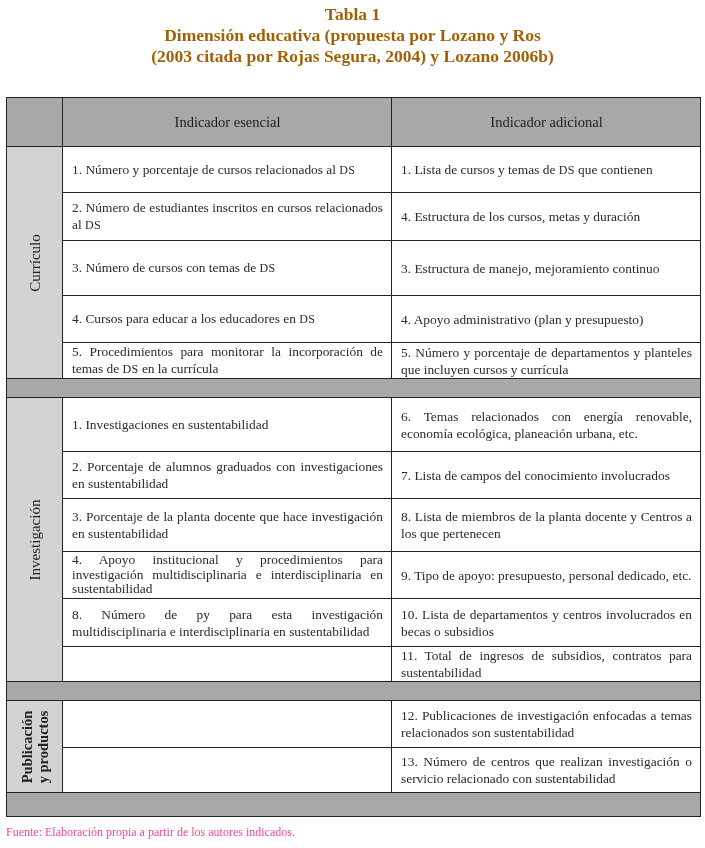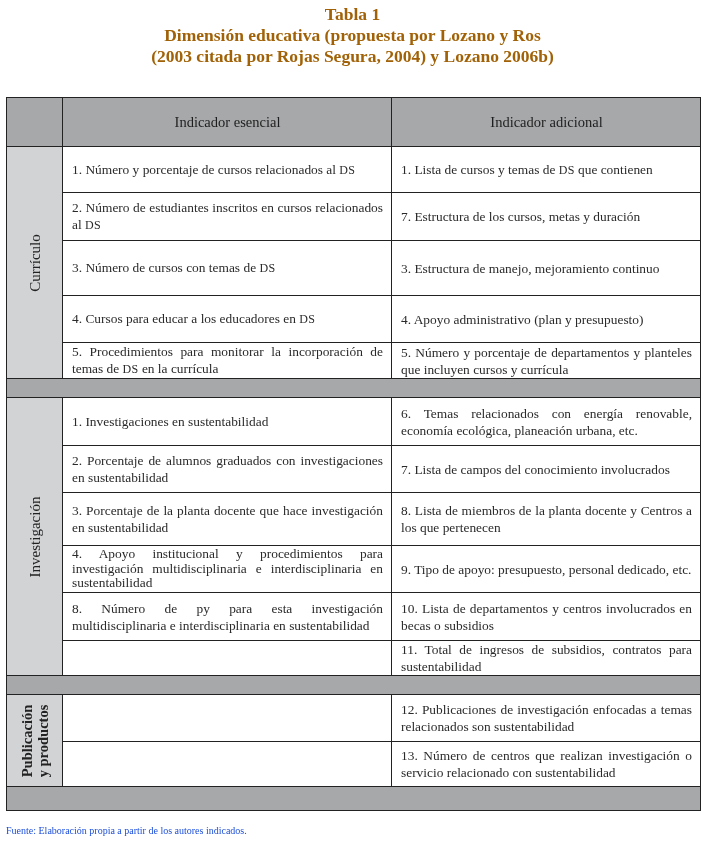--- a/index.html
+++ b/index.html
@@ -39,21 +39,21 @@
     transform: translate(-50%, -50%) rotate(-90deg);
     white-space: nowrap; font-size: 15px; line-height: 16px; color: #222;
     text-align: center;
   }
   .vlabel.bold { font-weight: bold; font-size: 14.5px; }
   tr.sep td { background: #a7a8aa; padding: 0; }
   .sc { font-size: 12px; letter-spacing: 0.3px; }
   .footer {
     position: absolute; left: 6px; top: 825px;
     font-family: "Liberation Serif", "DejaVu Serif", serif;
-    font-size: 10px; color: #1d4ed8; white-space: nowrap;
+    font-size: 12px; color: #ec4899; white-space: nowrap;
   }
   th.blank { background: #a7a8aa; }
 </style>
 </head>
 <body>
 
 <div class="title-block">
   <div>Tabla 1</div>
   <div>Dimensión educativa (propuesta por Lozano y Ros</div>
   <div>(2003 citada por Rojas Segura, 2004) y Lozano 2006b)</div>
@@ -74,39 +74,39 @@
 
   <tr style="height:46px">
     <td class="cat" rowspan="5">
       <span class="vlabel">Currículo</span>
     </td>
     <td>1. Número y porcentaje de cursos relacionados al <span class="sc">DS</span></td>
     <td>1. Lista de cursos y temas de <span class="sc">DS</span> que contienen</td>
   </tr>
   <tr style="height:48px">
     <td>2. Número de estudiantes inscritos en cursos relacionados al <span class="sc">DS</span></td>
-    <td>7. Estructura de los cursos, metas y duración</td>
+    <td>4. Estructura de los cursos, metas y duración</td>
   </tr>
   <tr style="height:55px">
     <td>3. Número de cursos con temas de <span class="sc">DS</span></td>
     <td>3. Estructura de manejo, mejoramiento continuo</td>
   </tr>
   <tr style="height:47px">
     <td>4. Cursos para educar a los educadores en <span class="sc">DS</span></td>
     <td>4. Apoyo administrativo (plan y presupuesto)</td>
   </tr>
   <tr style="height:32px">
     <td>5. Procedimientos para monitorar la incorporación de temas de <span class="sc">DS</span> en la currícula</td>
     <td>5. Número y porcentaje de departamentos y planteles que incluyen cursos  y currícula</td>
   </tr>
   <tr class="sep" style="height:19px">
     <td colspan="3"></td>
   </tr>
 
-  <tr style="height:48px">
+  <tr style="height:54px">
     <td class="cat" rowspan="6">
       <span class="vlabel">Investigación</span>
     </td>
     <td>1. Investigaciones en sustentabilidad</td>
     <td>6. Temas relacionados con energía renovable, economía ecológica, planeación urbana, etc.</td>
   </tr>
   <tr style="height:47px">
     <td>2. Porcentaje de alumnos graduados con investigaciones en sustentabilidad</td>
     <td>7. Lista de campos del conocimiento involucrados</td>
   </tr>

